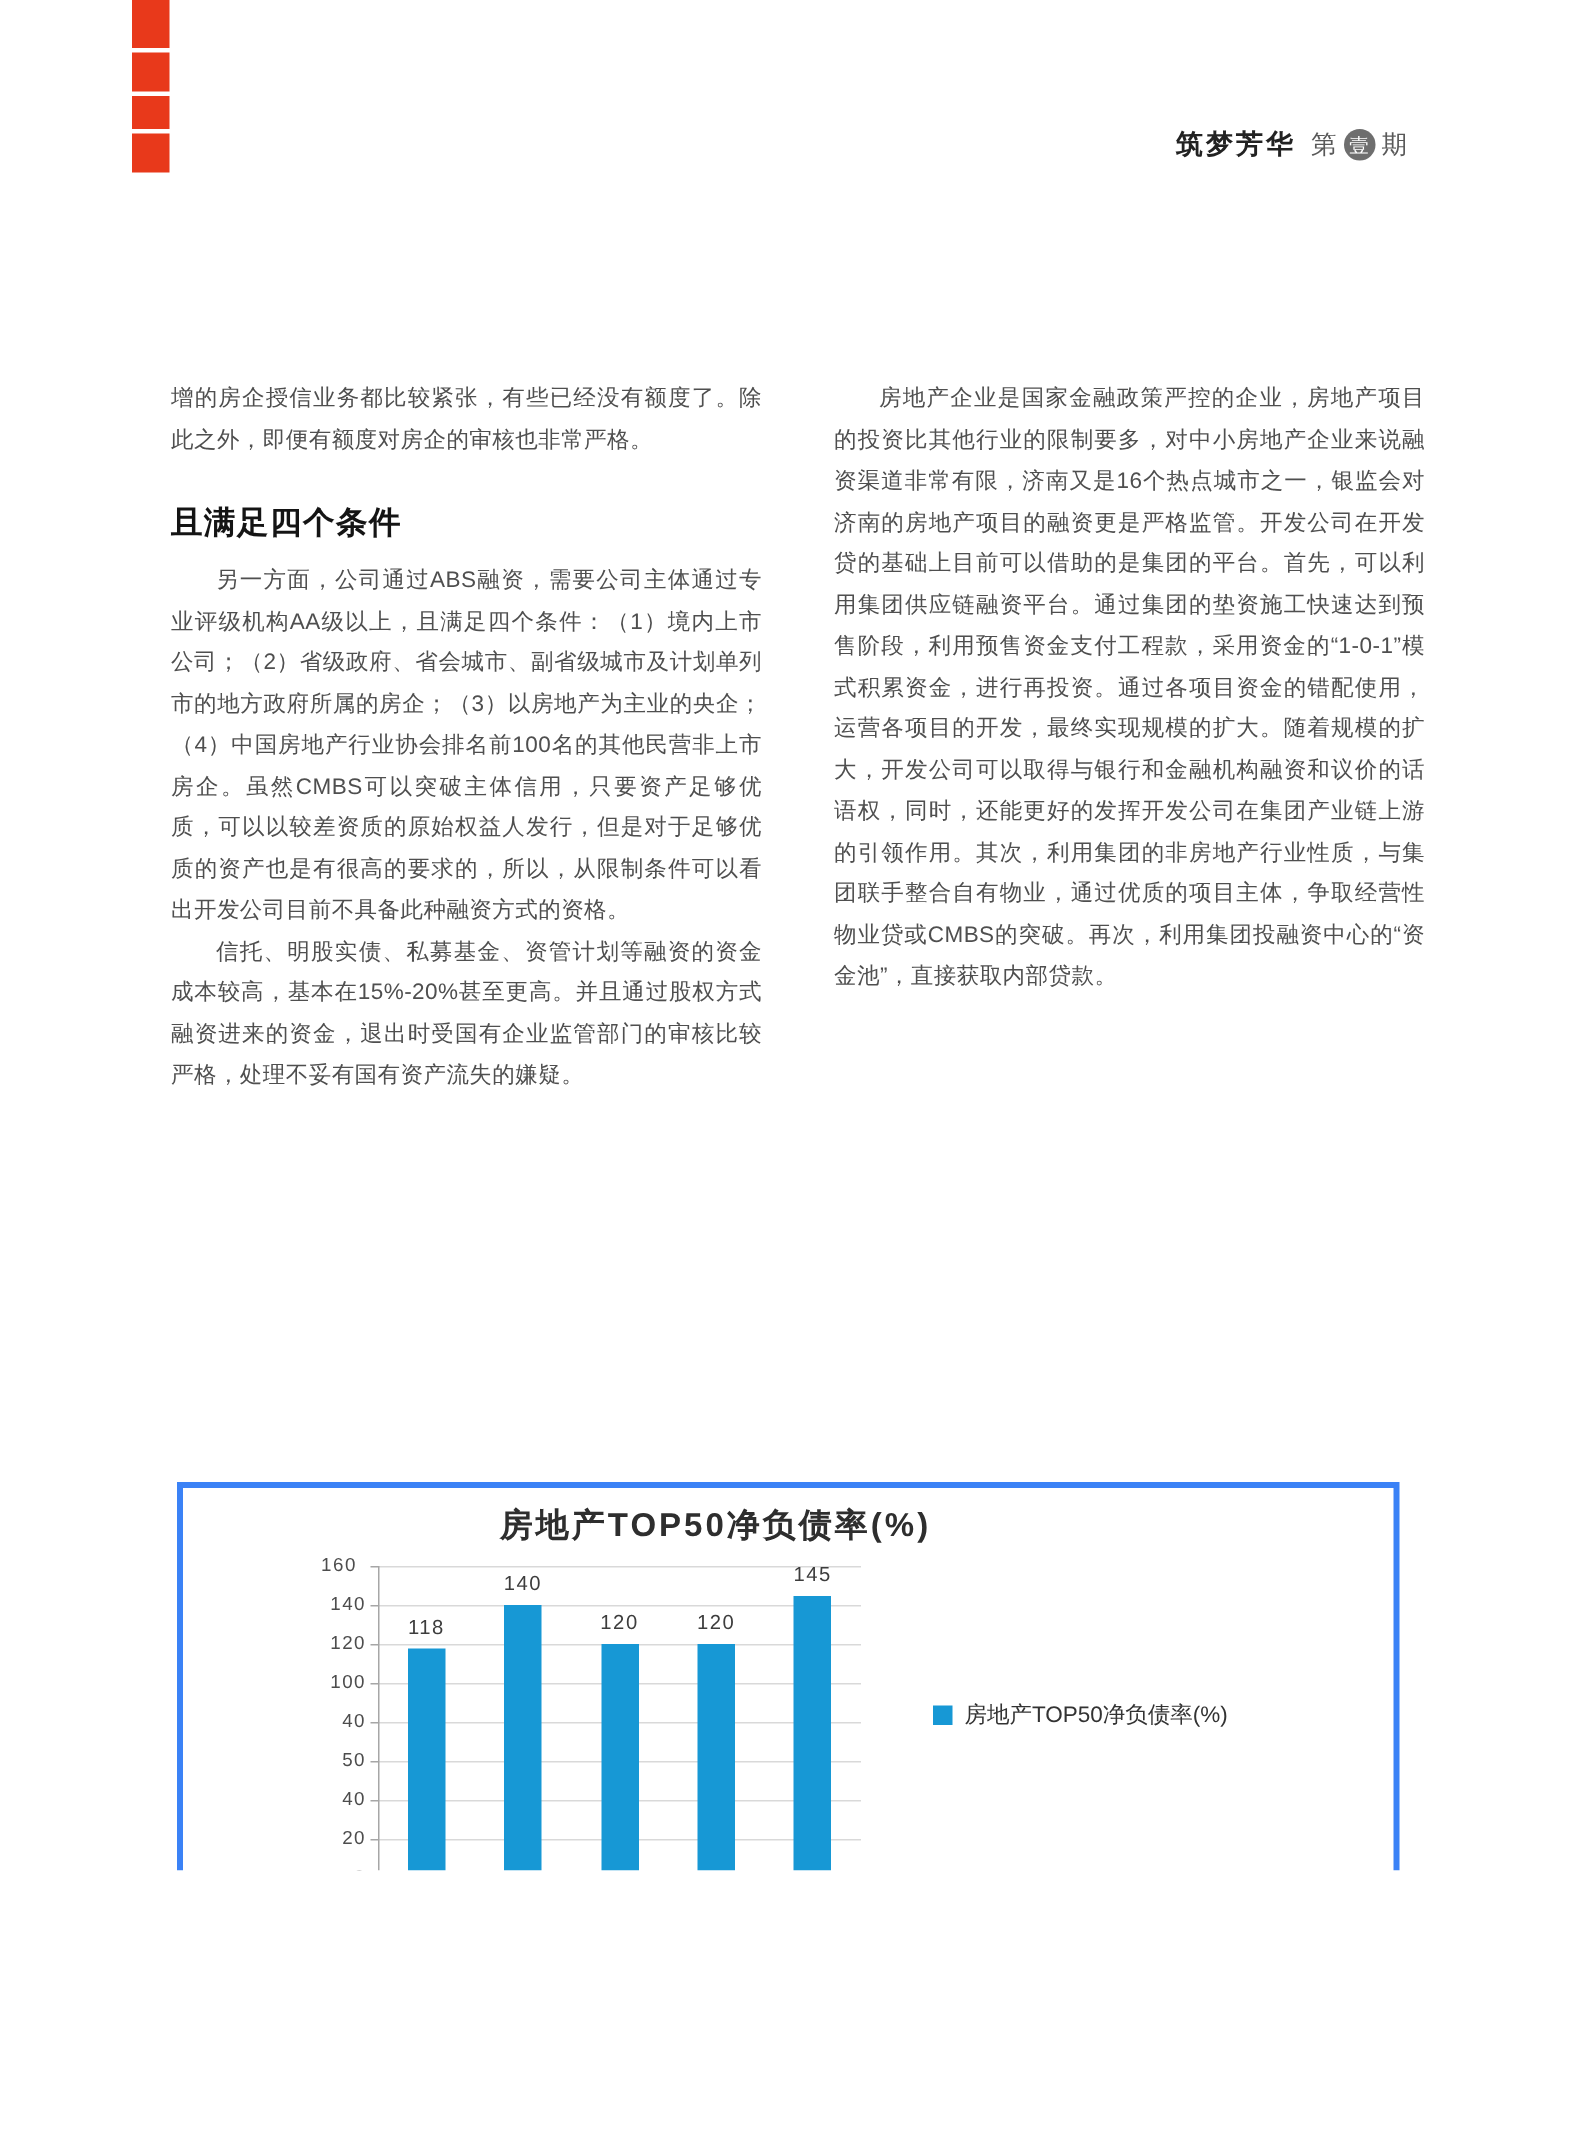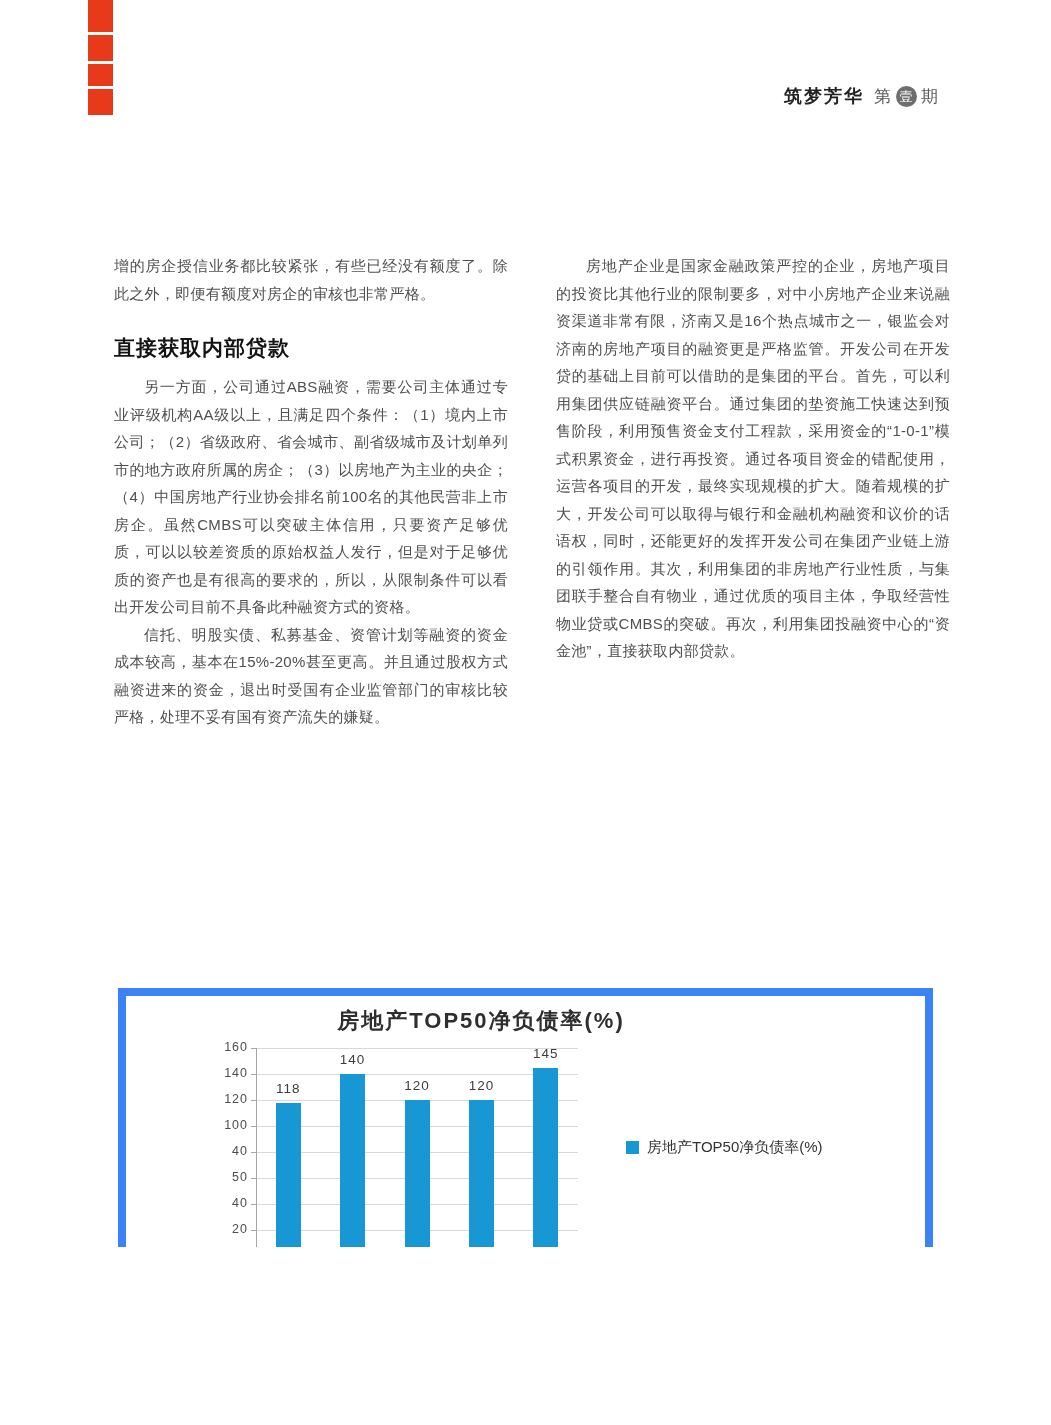--- a/index.html
+++ b/index.html
@@ -24,21 +24,21 @@
   .para{margin:0;font-size:15px;line-height:27.5px;color:#4f4f4f;text-align:justify;
         text-indent:2em;letter-spacing:0.3px;}
   .para.noindent{text-indent:0;}
   .sec-heading{margin:26px 0 10px 0;font-size:21px;line-height:30px;font-weight:bold;color:#141414;
         font-family:"Liberation Serif","DejaVu Serif",serif;letter-spacing:1px;}
   #col-right .sec-heading{margin-top:28px;}
   .gap-top{margin-top:4px;}
 
   
   #chart-panel{position:absolute;left:118px;top:988px;width:815px;height:294px;background:#fff;
-        border:8px solid #3b82f6;box-sizing:border-box;}
+        border:4px solid #3b82f6;box-sizing:border-box;}
   #chart-title{position:absolute;left:115px;top:10px;width:480px;text-align:center;
         font-size:22px;font-weight:bold;color:#2e2e2e;letter-spacing:2px;}
   #chart-plot{position:absolute;left:0;top:0;width:100%;height:100%;}
   #chart-plot div{position:absolute;}
   .ylab{font-size:12.5px;color:#4d4d4d;text-align:right;letter-spacing:1px;}
   .vlab{font-size:13.5px;color:#3d3d3d;text-align:center;letter-spacing:1px;}
   .xlab{font-size:14px;color:#4d4d4d;text-align:right;letter-spacing:1px;}
   #chart-legend{position:absolute;left:500px;top:142px;display:flex;align-items:center;gap:8px;}
   #legend-swatch{width:13px;height:13px;background:#1798d5;}
   #legend-label{font-size:15px;color:#333;}
@@ -63,21 +63,21 @@
     <span class="brand">筑梦芳华</span>
     <span class="issue">
       <span>第</span>
       <span class="issue-circle">壹</span>
       <span>期</span>
     </span>
   </div>
 
   <div class="col" id="col-left">
     <p class="para noindent">增的房企授信业务都比较紧张，有些已经没有额度了。除此之外，即便有额度对房企的审核也非常严格。</p>
-    <h2 class="sec-heading">直接获取内部贷款</h2>
+    <h2 class="sec-heading">且满足四个条件</h2>
     <p class="para">另一方面，公司通过ABS融资，需要公司主体通过专业评级机构AA级以上，且满足四个条件：（1）境内上市公司；（2）省级政府、省会城市、副省级城市及计划单列市的地方政府所属的房企；（3）以房地产为主业的央企；（4）中国房地产行业协会排名前100名的其他民营非上市房企。虽然CMBS可以突破主体信用，只要资产足够优质，可以以较差资质的原始权益人发行，但是对于足够优质的资产也是有很高的要求的，所以，从限制条件可以看出开发公司目前不具备此种融资方式的资格。</p>
     <p class="para">信托、明股实债、私募基金、资管计划等融资的资金成本较高，基本在15%-20%甚至更高。并且通过股权方式融资进来的资金，退出时受国有企业监管部门的审核比较严格，处理不妥有国有资产流失的嫌疑。</p>
   </div>
 
   <div class="col" id="col-right">
     <p class="para">房地产企业是国家金融政策严控的企业，房地产项目的投资比其他行业的限制要多，对中小房地产企业来说融资渠道非常有限，济南又是16个热点城市之一，银监会对济南的房地产项目的融资更是严格监管。开发公司在开发贷的基础上目前可以借助的是集团的平台。首先，可以利用集团供应链融资平台。通过集团的垫资施工快速达到预售阶段，利用预售资金支付工程款，采用资金的“1-0-1”模式积累资金，进行再投资。通过各项目资金的错配使用，运营各项目的开发，最终实现规模的扩大。随着规模的扩大，开发公司可以取得与银行和金融机构融资和议价的话语权，同时，还能更好的发挥开发公司在集团产业链上游的引领作用。其次，利用集团的非房地产行业性质，与集团联手整合自有物业，通过优质的项目主体，争取经营性物业贷或CMBS的突破。再次，利用集团投融资中心的“资金池”，直接获取内部贷款。</p>
   </div>
 
   <div id="chart-panel">
     <div id="chart-title">房地产TOP50净负债率(%)</div>
@@ -101,21 +101,21 @@
         <div style="left: 125px; top: 130px; width: 5px; height: 1px; background: rgb(166, 166, 166);"></div>
         <div class="ylab" style="left: 86px; top: 122px; width: 36px;">100</div>
         <div style="left: 130px; top: 104px; width: 322px; height: 1px; background: rgb(217, 217, 217);"></div>
         <div style="left: 125px; top: 104px; width: 5px; height: 1px; background: rgb(166, 166, 166);"></div>
         <div class="ylab" style="left: 86px; top: 96px; width: 36px;">120</div>
         <div style="left: 130px; top: 78px; width: 322px; height: 1px; background: rgb(217, 217, 217);"></div>
         <div style="left: 125px; top: 78px; width: 5px; height: 1px; background: rgb(166, 166, 166);"></div>
         <div class="ylab" style="left: 86px; top: 70px; width: 36px;">140</div>
         <div style="left: 130px; top: 52px; width: 322px; height: 1px; background: rgb(217, 217, 217);"></div>
         <div style="left: 125px; top: 52px; width: 5px; height: 1px; background: rgb(166, 166, 166);"></div>
-        <div class="ylab" style="left: 86px; top: 44px; width: 36px;">160</div>
+        <div class="ylab" style="left: 86px; top: 44px; width: 36px; text-align: center;">160</div>
         <div style="left: 130px; top: 52px; width: 1px; height: 208px; background: rgb(166, 166, 166);"></div>
         <div style="left: 149.7px; top: 106.6px; width: 25px; height: 153.4px; background: rgb(23, 152, 213);"></div>
         <div class="vlab" style="left: 132.2px; top: 84.6px; width: 60px;">118</div>
         <div class="xlab" style="left: 130.2px; top: 268px; width: 64px;">2013</div>
         <div style="left: 194.4px; top: 260px; width: 1px; height: 5px; background: rgb(166, 166, 166);"></div>
         <div style="left: 214.1px; top: 78px; width: 25px; height: 182px; background: rgb(23, 152, 213);"></div>
         <div class="vlab" style="left: 196.6px; top: 56px; width: 60px;">140</div>
         <div class="xlab" style="left: 194.6px; top: 284px; width: 64px;">2014</div>
         <div style="left: 258.8px; top: 260px; width: 1px; height: 5px; background: rgb(166, 166, 166);"></div>
         <div style="left: 278.5px; top: 104px; width: 25px; height: 156px; background: rgb(23, 152, 213);"></div>

